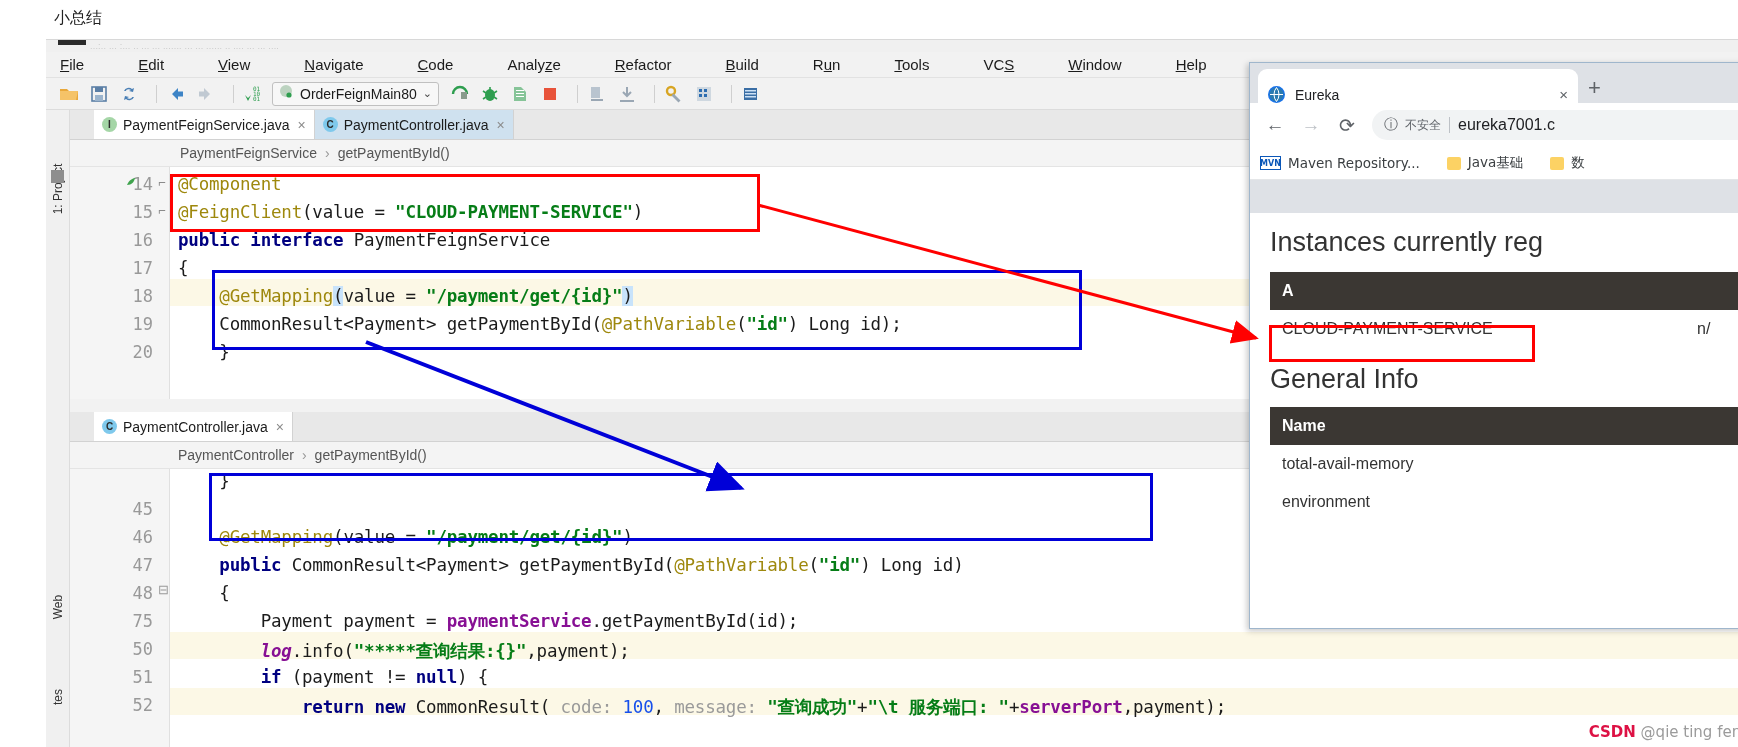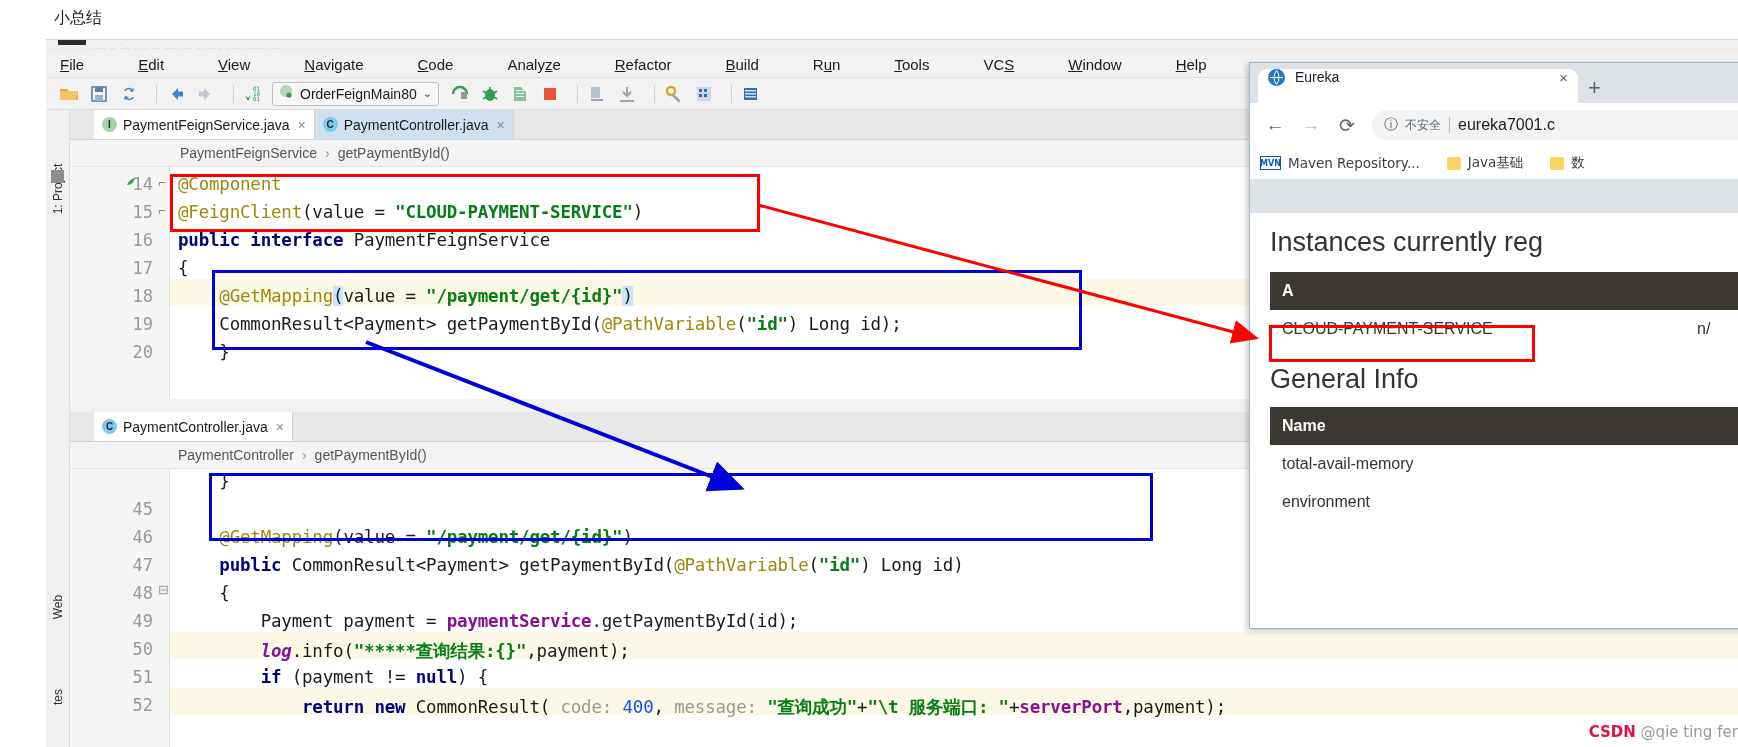--- a/index.html
+++ b/index.html
@@ -96,21 +96,21 @@
   .bluebox { position:absolute; border:3px solid #0000d8; }
   svg.overlay { position:absolute; left:0; top:0; width:1738px; height:747px;
     pointer-events:none; }
 
   
   .chrome { position:absolute; left:1203px; top:62px; width:535px; height:567px;
     background:#dee1e6; border:1px solid #9fb6cc; box-shadow:-2px 2px 6px rgba(0,0,0,.22);
     overflow:hidden; }
   .ch-tabbar { height:40px; background:#dee1e6; position:relative; }
   .ch-tab { position:absolute; left:8px; top:6px; width:320px; height:34px;
-    background:#fff; border-radius:9px 9px 0 0; display:flex; align-items:flex-start;
+    background:#fff; border-radius:9px 9px 0 0; display:flex; align-items:flex-end;
     padding:0 10px; }
   .ch-tab .favicon { width:17px; height:17px; border-radius:50%; background:#1a73e8;
     margin-right:10px; display:flex; align-items:center; justify-content:center;
     color:#fff; font-size:12px; }
   .ch-tab .title { font-size:14px; color:#202124; flex:1; white-space:nowrap; }
   .ch-tab .close { color:#5f6368; font-size:15px; }
   .ch-plus { position:absolute; left:338px; top:12px; font-size:22px; color:#5f6368; }
 
   .ch-nav { height:44px; background:#fff; display:flex; align-items:center; padding:0 10px; }
   .navbtn { width:30px; height:30px; display:flex; align-items:center; justify-content:center;
@@ -361,38 +361,38 @@
       <span>PaymentController</span>
       <span class="crumb-sep">›</span>
       <span>getPaymentById()</span>
     </div>
 
     <div class="gutterB">
       <span class="ln" style="top:30px;">45</span>
       <span class="ln" style="top:58px;">46</span>
       <span class="ln" style="top:86px;">47</span>
       <span class="ln" style="top:114px;">48</span>
-      <span class="ln" style="top:142px;">49</span>
+      <span class="ln" style="top:142px;">75</span>
       <span class="ln" style="top:170px;">50</span>
       <span class="ln" style="top:198px;">51</span>
       <span class="ln" style="top:226px;">52</span>
       <span style="position:absolute;left:88px;top:113px;color:#9a9a9a;font-size:13px;">⊟</span>
     </div>
 
     <div class="codeB">
       <div class="hl-row" style="top:163px;"></div>
       <div class="hl-row" style="top:219px;"></div>
       <div class="cl" style="top:2px;">    }</div>
       <div class="cl" style="top:58px;">    <span class="an">@GetMapping</span>(value = <span class="st">"/payment/get/{id}"</span>)</div>
       <div class="cl" style="top:86px;">    <span class="k">public</span> CommonResult&lt;Payment&gt; getPaymentById(<span class="an">@PathVariable</span>(<span class="st">"id"</span>) Long id)</div>
       <div class="cl" style="top:114px;">    {</div>
       <div class="cl" style="top:142px;">        Payment payment = <span class="fd">paymentService</span>.getPaymentById(id);</div>
       <div class="cl" style="top:170px;">        <span class="vi">log</span>.info(<span class="st">"*****查询结果:{}"</span>,payment);</div>
       <div class="cl" style="top:198px;">        <span class="k">if</span> (payment != <span class="k">null</span>) {</div>
-      <div class="cl" style="top:226px;">            <span class="k">return new</span> CommonResult( <span class="hint">code:</span> <span class="nm">400</span>, <span class="hint">message:</span> <span class="st">"查询成功"</span>+<span class="st">"\t 服务端口: "</span>+<span class="fd">serverPort</span>,payment);</div>
+      <div class="cl" style="top:226px;">            <span class="k">return new</span> CommonResult( <span class="hint">code:</span> <span class="nm">100</span>, <span class="hint">message:</span> <span class="st">"查询成功"</span>+<span class="st">"\t 服务端口: "</span>+<span class="fd">serverPort</span>,payment);</div>
     </div>
   </div>
 
   <div class="chrome">
     <div class="ch-tabbar">
       <div class="ch-tab">
         <span class="favicon">
           <svg width="15" height="15" viewBox="0 0 15 15">
               <circle cx="7.5" cy="7.5" r="7" fill="#2a7ab0"></circle>
               <path d="M1 7.5h13M7.5 .5a11 11 0 010 14M7.5 .5a11 11 0 000 14" stroke="#fff" stroke-width="1" fill="none"></path>

